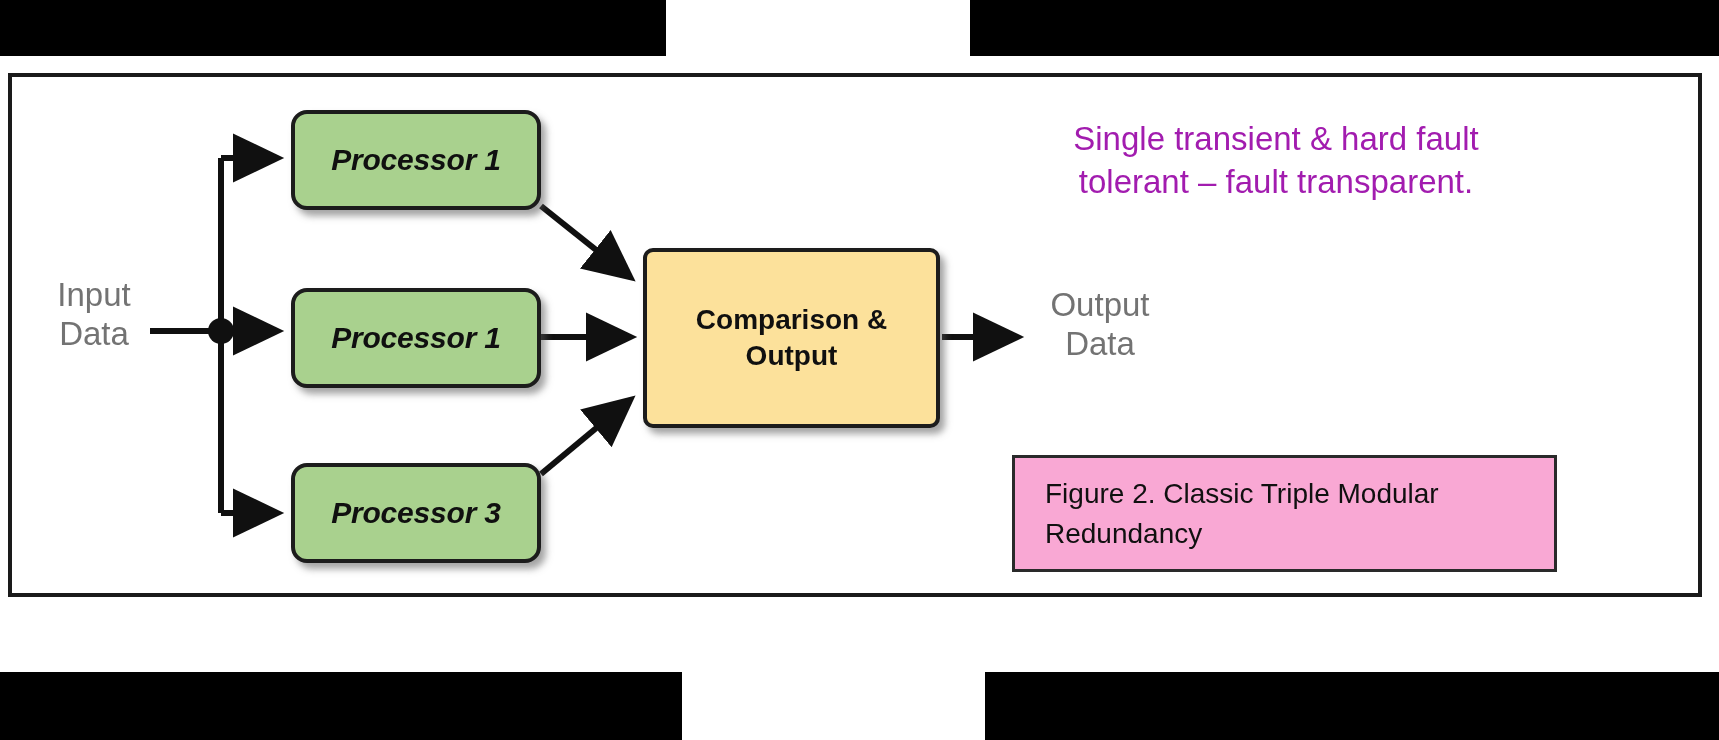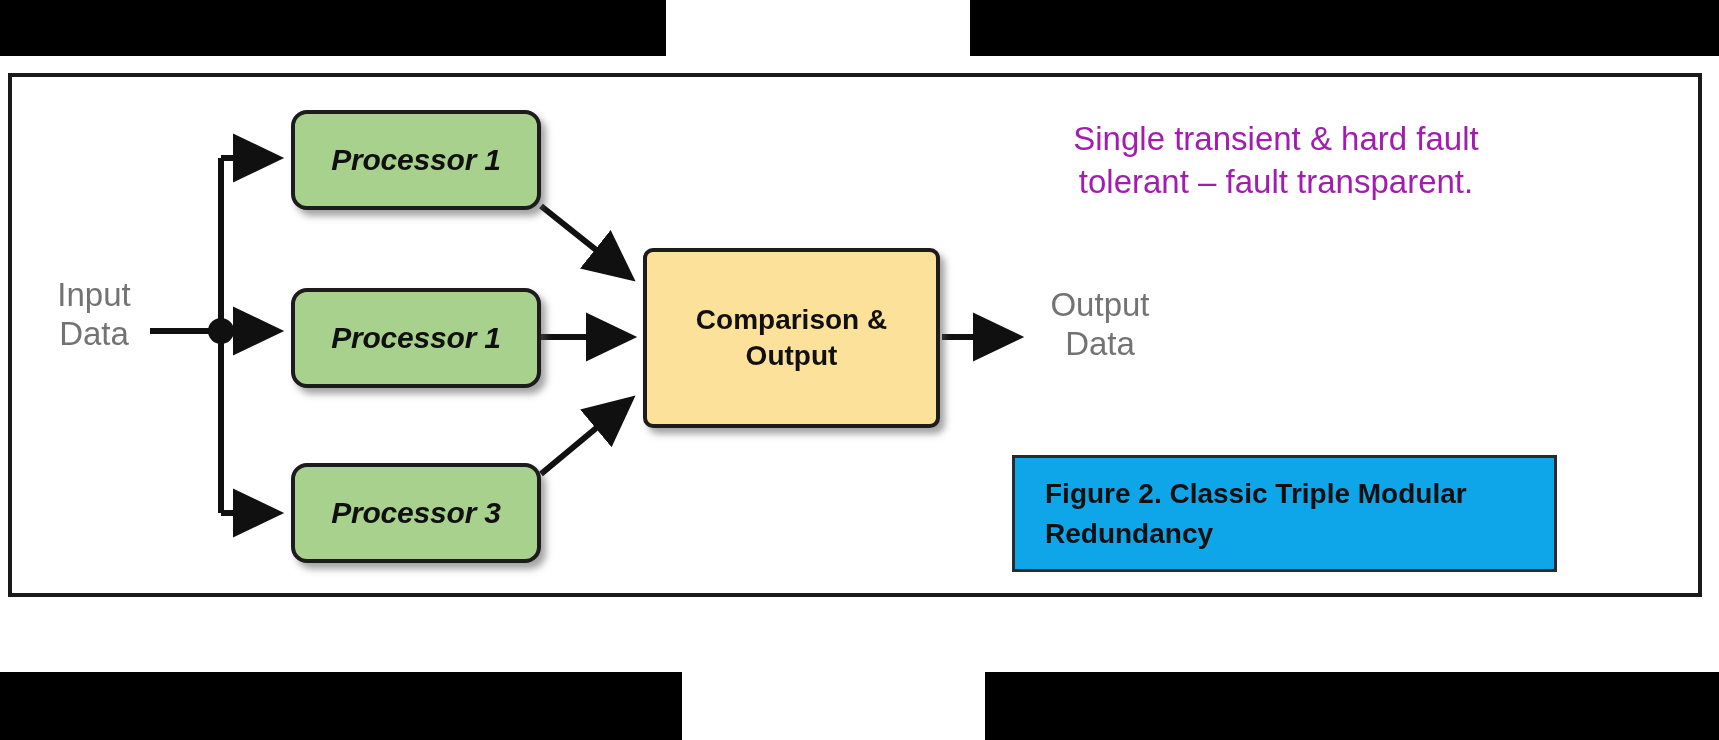--- a/index.html
+++ b/index.html
@@ -122,24 +122,24 @@
 
   
   #caption {
     position: absolute;
     left: 1012px;
     top: 455px;
     width: 545px;
     height: 117px;
     box-sizing: border-box;
     border: 3px solid #2a2a2a;
-    background: #0ea5e9;
+    background: #f9a8d4;
     padding: 16px 0 0 30px;
     font-size: 28px;
-    font-weight: bold;
+    font-weight: normal;
     line-height: 1.42;
     color: #101010;
   }
 </style>
 </head>
 <body>
 
 <div id="canvas">
 
   <div class="mask-bar top-bar-left"></div>

